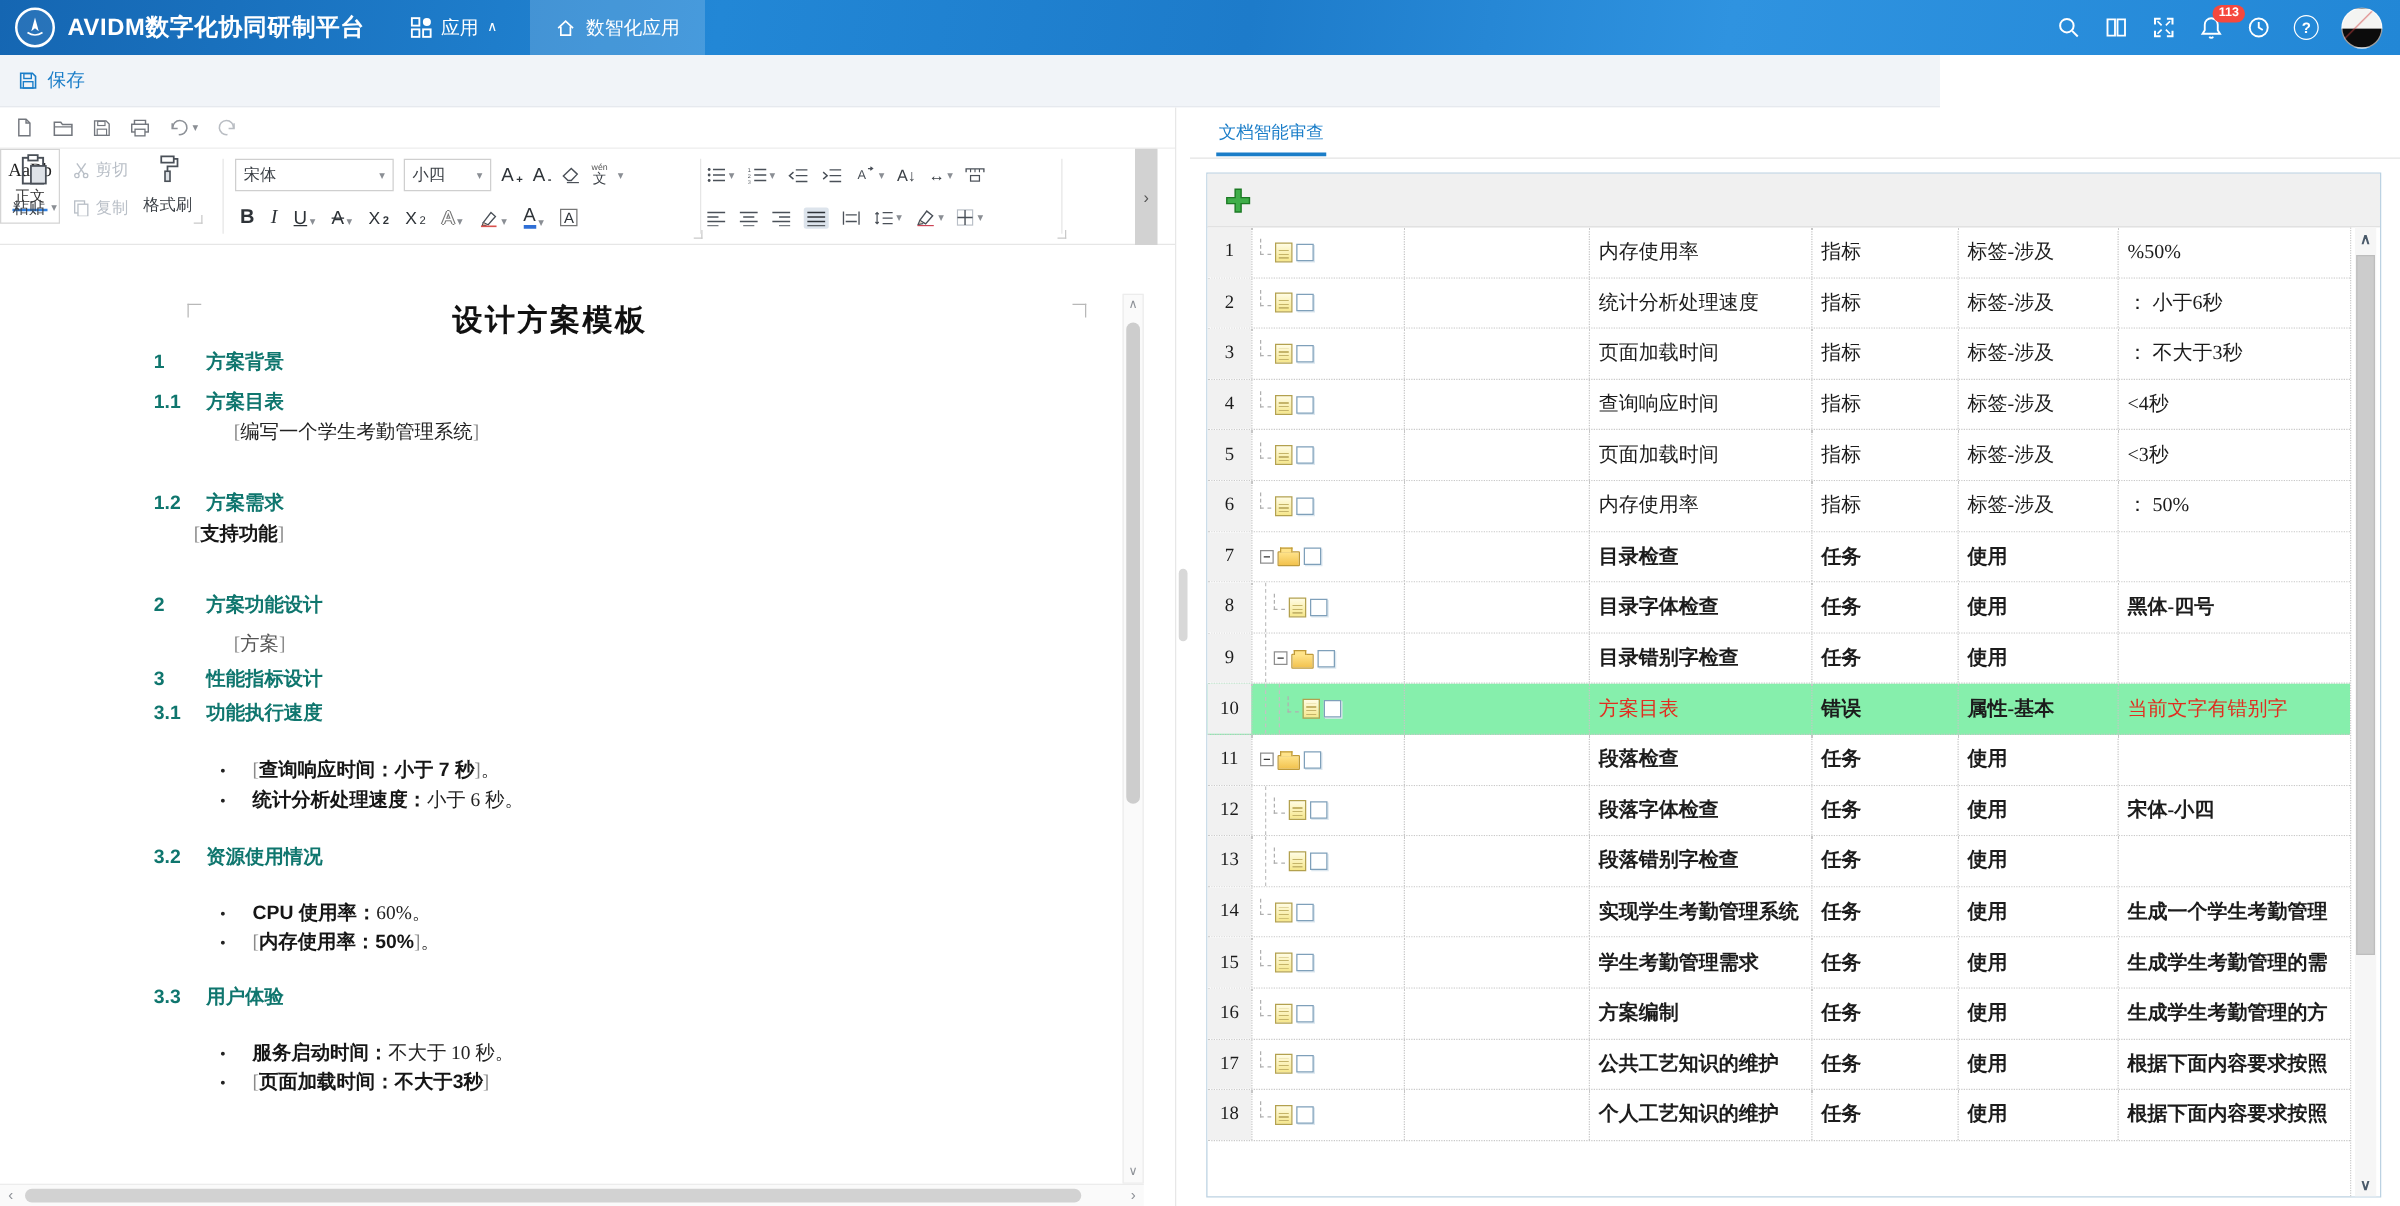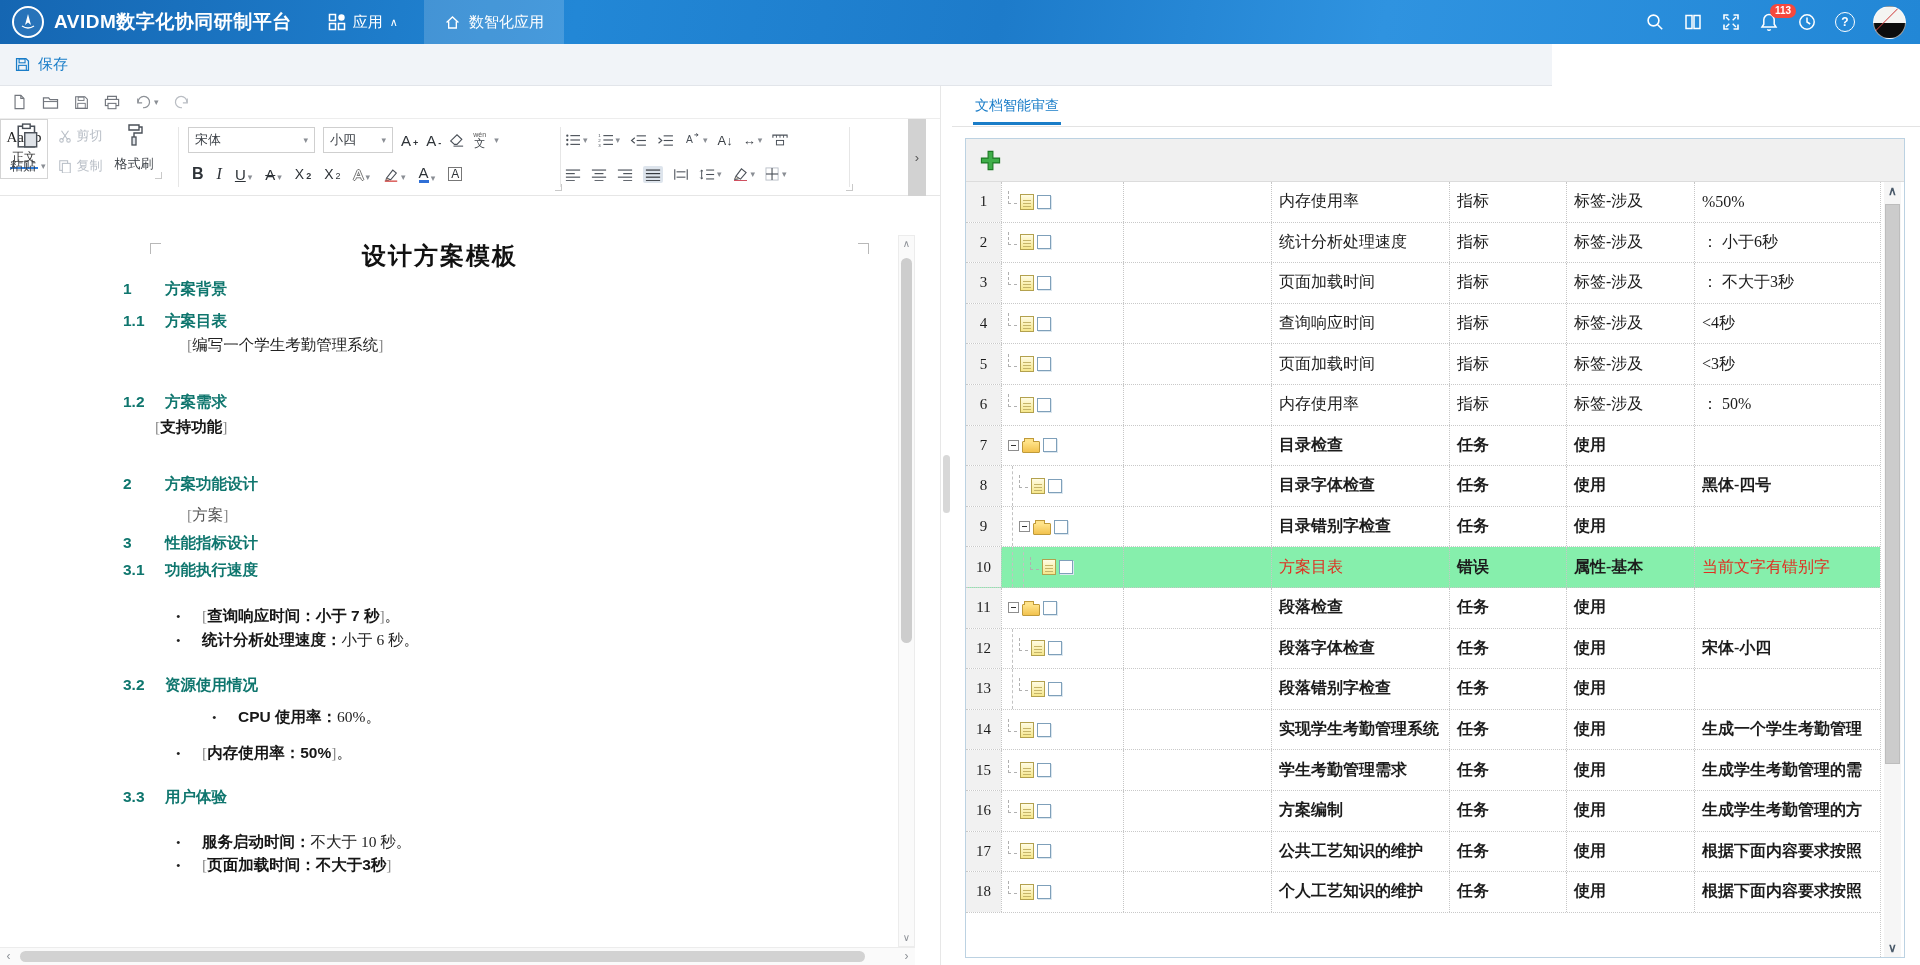--- a/index.html
+++ b/index.html
@@ -559,21 +559,21 @@
     <div class="dline" style="top:182px; left:155px;"><span class="brk">[</span><span class="dstrong">支持功能</span><span class="brk">]</span></div>
     <div class="dline dh" style="top:239px;"><span class="num">2</span><span>方案功能设计</span></div>
     <div class="dline dserif dmut" style="top:270px; left:155px;"><span class="brk">[</span><span>方案</span><span class="brk">]</span></div>
     <div class="dline dh" style="top:298px;"><span class="num">3</span><span>性能指标设计</span></div>
     <div class="dline dh" style="top:325px;"><span class="num">3.1</span><span>功能执行速度</span></div>
 
     <div class="dline dbul" style="top:371px;"><span class="bu">•</span><span class="brk">[</span><span class="dstrong">查询响应时间：小于 7 秒</span><span class="brk">]</span><span>。</span></div>
     <div class="dline dbul" style="top:395px;"><span class="bu">•</span><span class="dstrong">统计分析处理速度：</span><span>小于 6 秒。</span></div>
 
     <div class="dline dh" style="top:440px;"><span class="num">3.2</span><span>资源使用情况</span></div>
-    <div class="dline dbul" style="top:472px;margin-left:36px;"><span class="bu">•</span><span class="dstrong">CPU 使用率：</span><span>60%。</span></div>
+    <div class="dline dbul" style="top:485px;"><span class="bu">•</span><span class="dstrong">CPU 使用率：</span><span>60%。</span></div>
     <div class="dline dbul" style="top:508px;"><span class="bu">•</span><span class="brk">[</span><span class="dstrong">内存使用率：50%</span><span class="brk">]</span><span>。</span></div>
 
     <div class="dline dh" style="top:552px;"><span class="num">3.3</span><span>用户体验</span></div>
     <div class="dline dbul" style="top:597px;"><span class="bu">•</span><span class="dstrong">服务启动时间：</span><span>不大于 10 秒。</span></div>
     <div class="dline dbul" style="top:620px;"><span class="bu">•</span><span class="brk">[</span><span class="dstrong">页面加载时间：不大于3秒</span><span class="brk">]</span></div>
   </div>
 
   <div class="vscroll">
     <span class="sarr up">∧</span>
     <div class="vthumb"></div>

